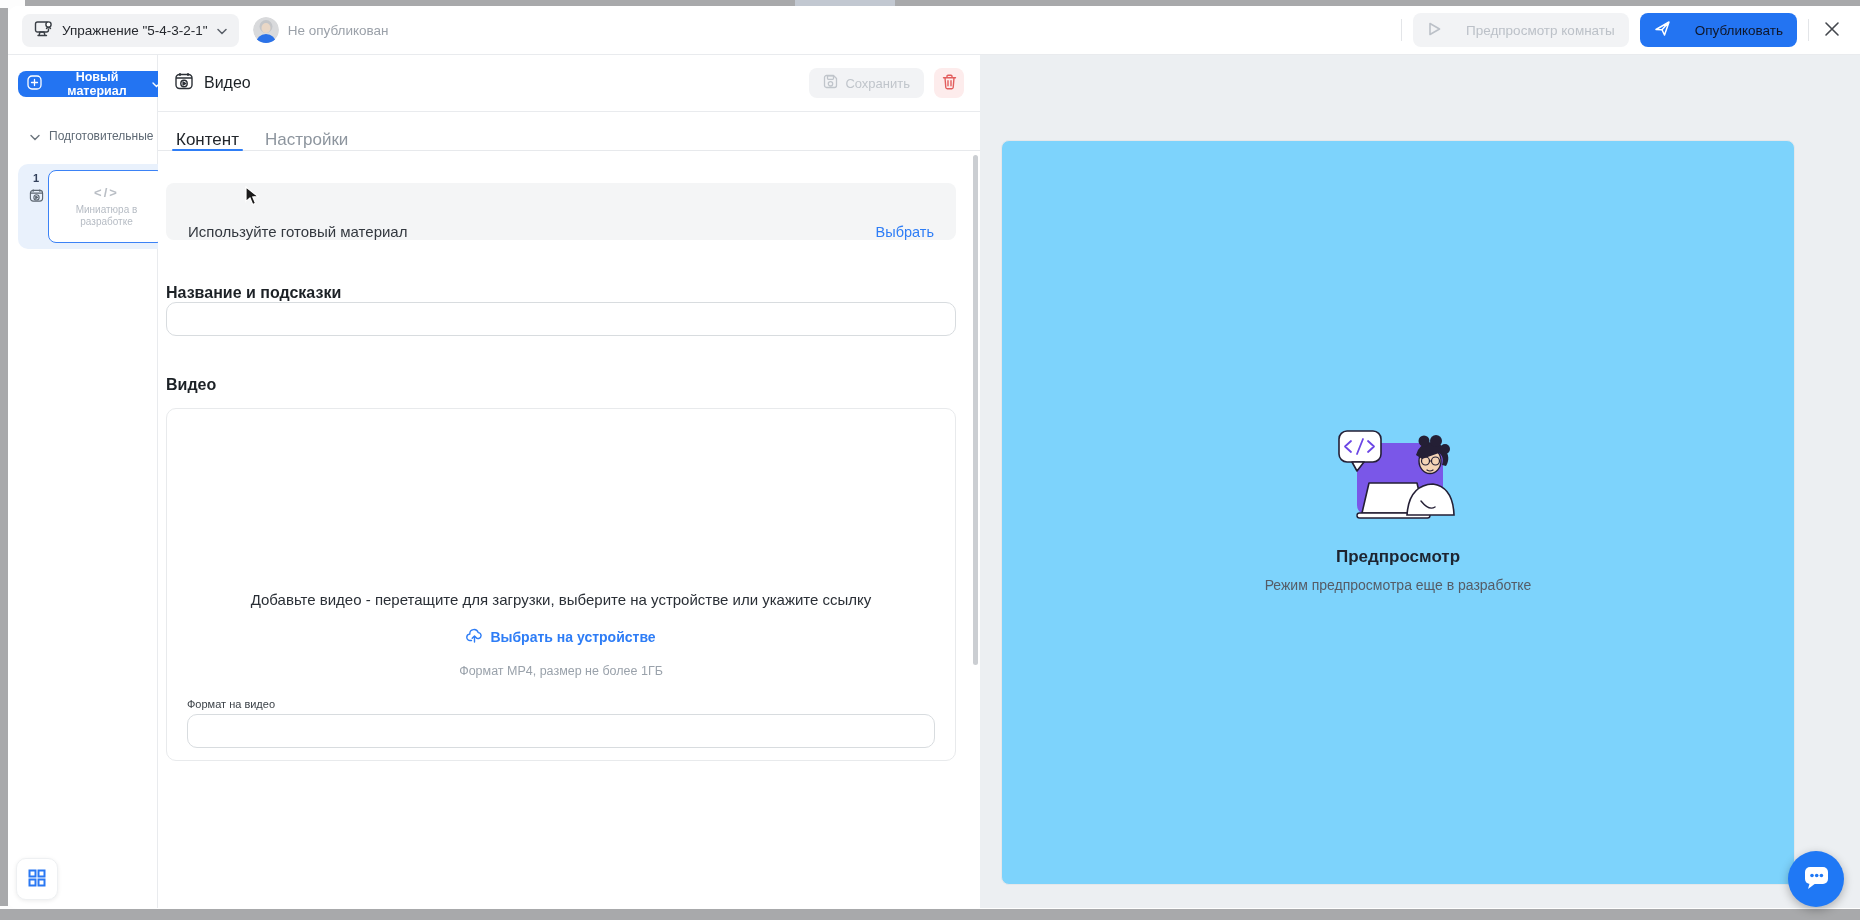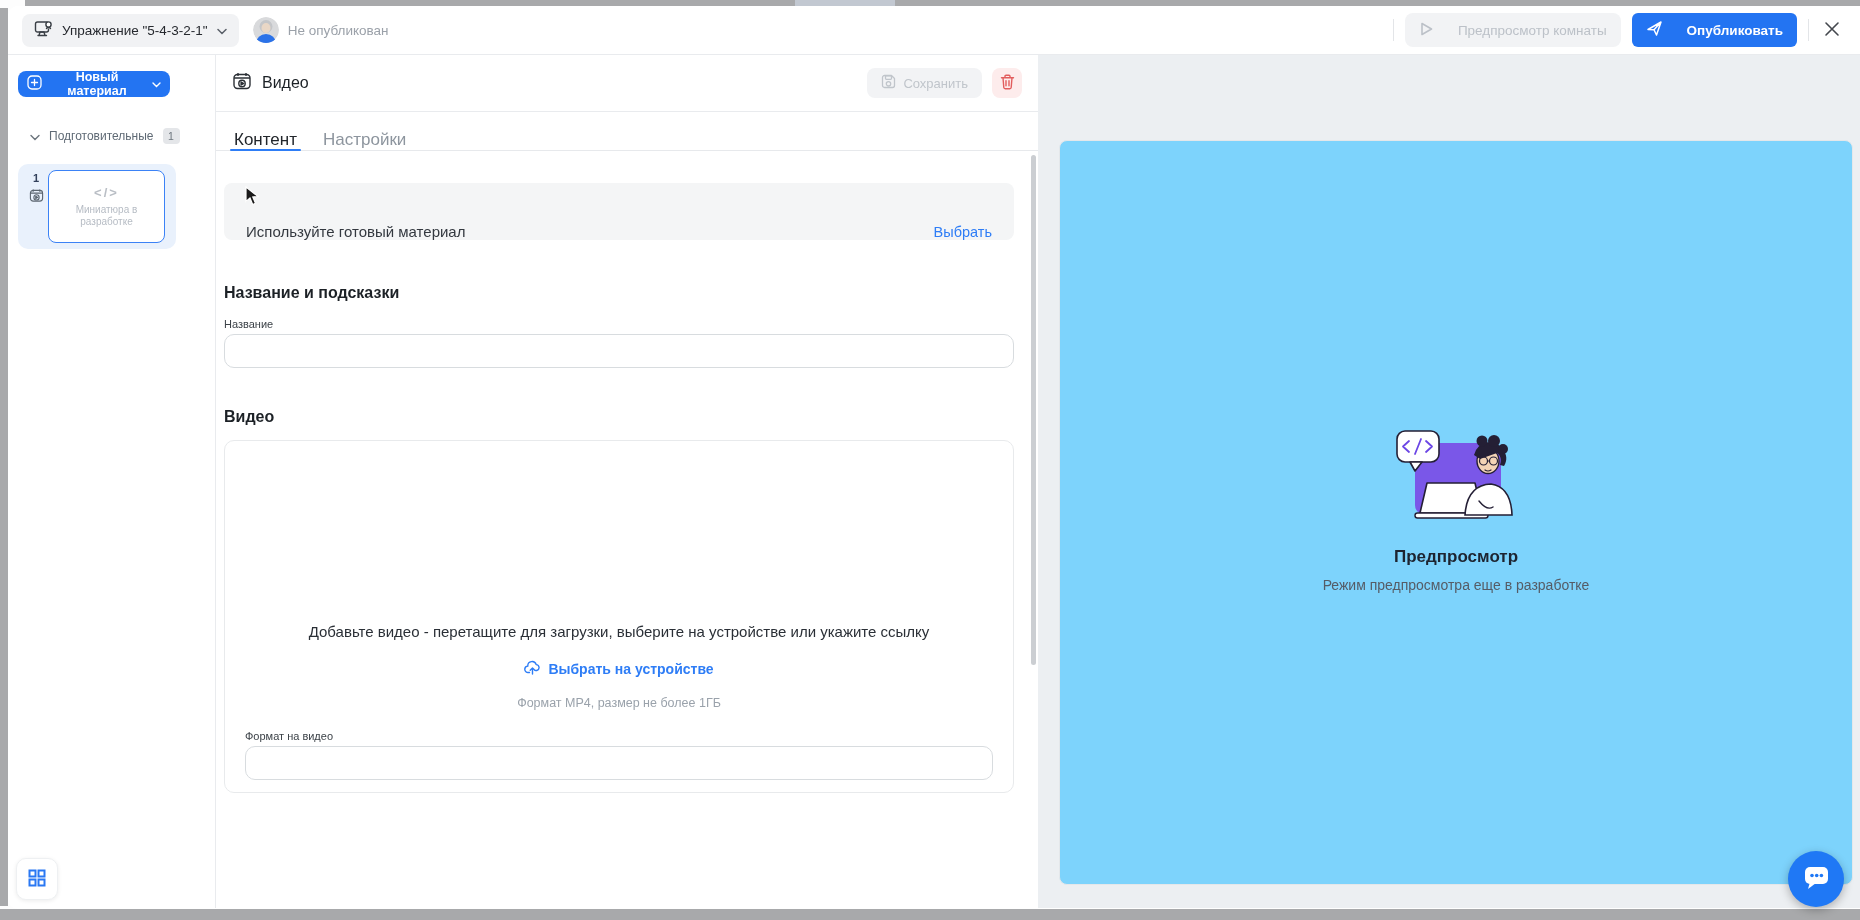--- a/index.html
+++ b/index.html
@@ -18,28 +18,28 @@
   
   .topbar { height:49px; display:flex; align-items:center; padding:0 16px 0 14px; border-bottom:1px solid #e9ebee; background:#fff; }
   .exercise-pill { display:flex; align-items:center; gap:9px; height:33px; padding:0 12px; background:#f1f2f4; border:none; border-radius:8px; cursor:pointer; }
   .exercise-pill .lbl { font-size:13.5px; color:#26292e; }
   .avatar { width:26px; height:26px; border-radius:50%; margin-left:14px; overflow:hidden; flex:none; }
   .status-lbl { margin-left:9px; font-size:13.5px; color:#9ba1a9; }
   .topbar-right { margin-left:auto; display:flex; align-items:center; gap:11px; }
   .vdiv { width:1px; height:22px; background:#e3e5e8; }
   .btn { display:flex; align-items:center; gap:24px; border:none; border-radius:8px; height:34px; padding:0 14px; font-size:13.5px; cursor:pointer; font-family:inherit; }
   .btn-ghost-disabled { background:#f2f3f5; color:#bcc1c8; cursor:default; }
-  .btn-primary { background:#2374f2; color:#ffffff; font-weight:bold;border-radius:6px; }
+  .btn-primary { background:#2374f2; color:#0f172a; font-weight:normal; }
   .btn-close { background:none; border:none; padding:4px; cursor:pointer; display:flex; }
 
   
   .body-row { display:flex; height:853px; }
 
   
-  .sidebar { width:208px; flex:none; background:#fff; border-right:1px solid #e9ebee; position:relative; }
+  .sidebar { width:150px; flex:none; background:#fff; border-right:1px solid #e9ebee; position:relative; }
   .new-material { position:absolute; left:10px; top:16px; width:152px; height:26px; display:flex; align-items:center; gap:7px; background:#2374f2; color:#fff; border:none; border-radius:8px; padding:0 9px; font-size:12.5px; font-weight:bold; cursor:pointer; font-family:inherit; }
   .new-material .chev { margin-left:auto; }
   .section-hdr { position:absolute; left:22px; top:72px; display:flex; align-items:center; gap:9px; cursor:pointer; }
   .section-hdr .lbl { font-size:12px; color:#5f6a75; }
   .badge { min-width:17px; height:16px; border-radius:4px; background:#e4e6e9; color:#6c757d; font-size:10.5px; display:flex; align-items:center; justify-content:center; padding:0 4px; }
   .material-wrap { position:absolute; left:10px; top:109px; width:158px; height:85px; background:#e9f1fc; border-radius:10px; padding:6px 6px 6px 8px; display:flex; cursor:pointer; }
   .material-left { width:20px; display:flex; flex-direction:column; align-items:center; gap:4px; padding-top:2px; }
   .material-left .idx { font-size:11px; color:#33415c; font-weight:bold; }
   .thumb-card { margin-left:2px; width:117px; height:73px; background:#fff; border:1.5px solid #3b82f6; border-radius:8px; display:flex; flex-direction:column; align-items:center; justify-content:center; gap:4px; }
   .thumb-glyph { font-size:13px; font-weight:bold; color:#b9bec5; letter-spacing:2px; }
@@ -249,21 +249,20 @@
           <span class="tab">Настройки</span>
         </nav>
 
         <div class="editor-scroll">
           <div class="banner">
             <span class="banner-text">Используйте готовый материал</span>
             <button class="banner-action">Выбрать</button>
           </div>
 
           <h3 class="sec-heading h-name">Название и подсказки</h3>
-          <label class="field-label">Название</label>
           <input class="text-input" type="text" value="" style="">
 
           <h3 class="sec-heading h-video">Видео</h3>
 
           <div class="dropzone">
             <div class="dz-center">
               <span class="dz-text">Добавьте видео - перетащите для загрузки, выберите на устройстве или укажите ссылку</span>
               <button class="dz-choose">
                 <span>
                   <svg width="17" height="15" viewBox="0 0 17 15" fill="none" stroke="#2e7df6" stroke-width="1.4" stroke-linecap="round" stroke-linejoin="round">

